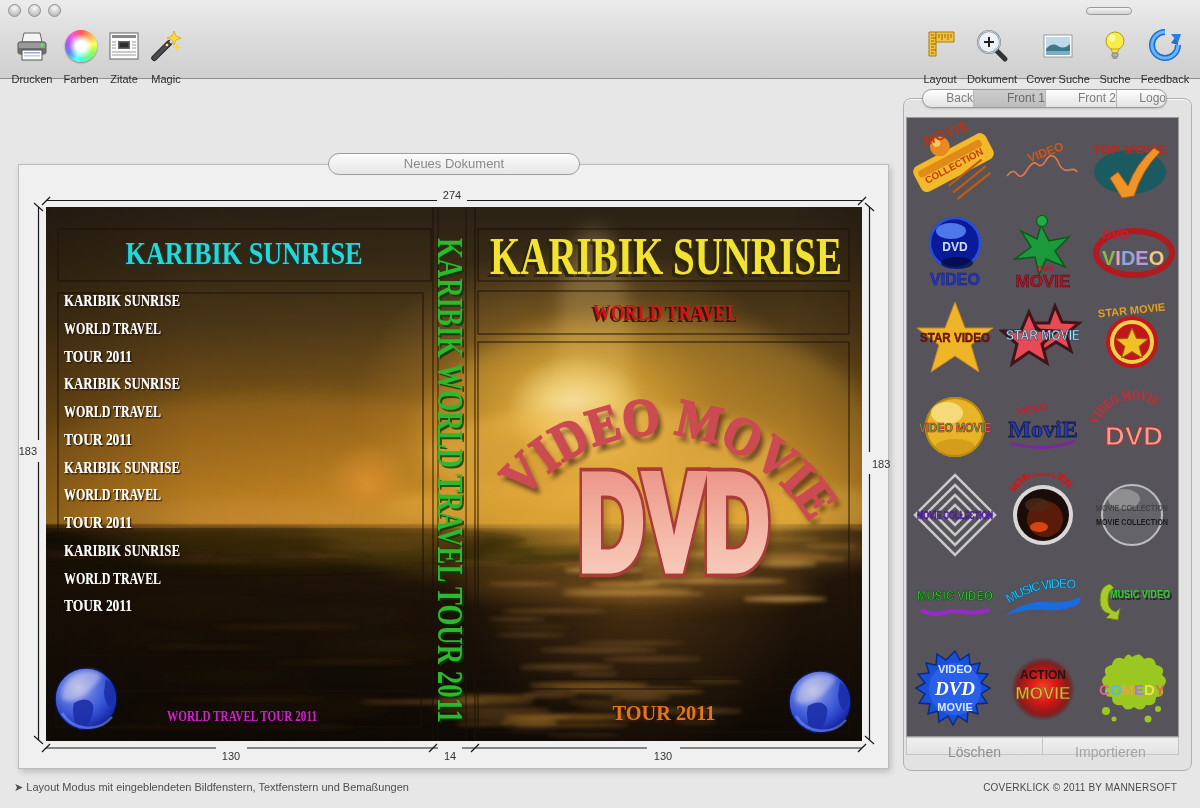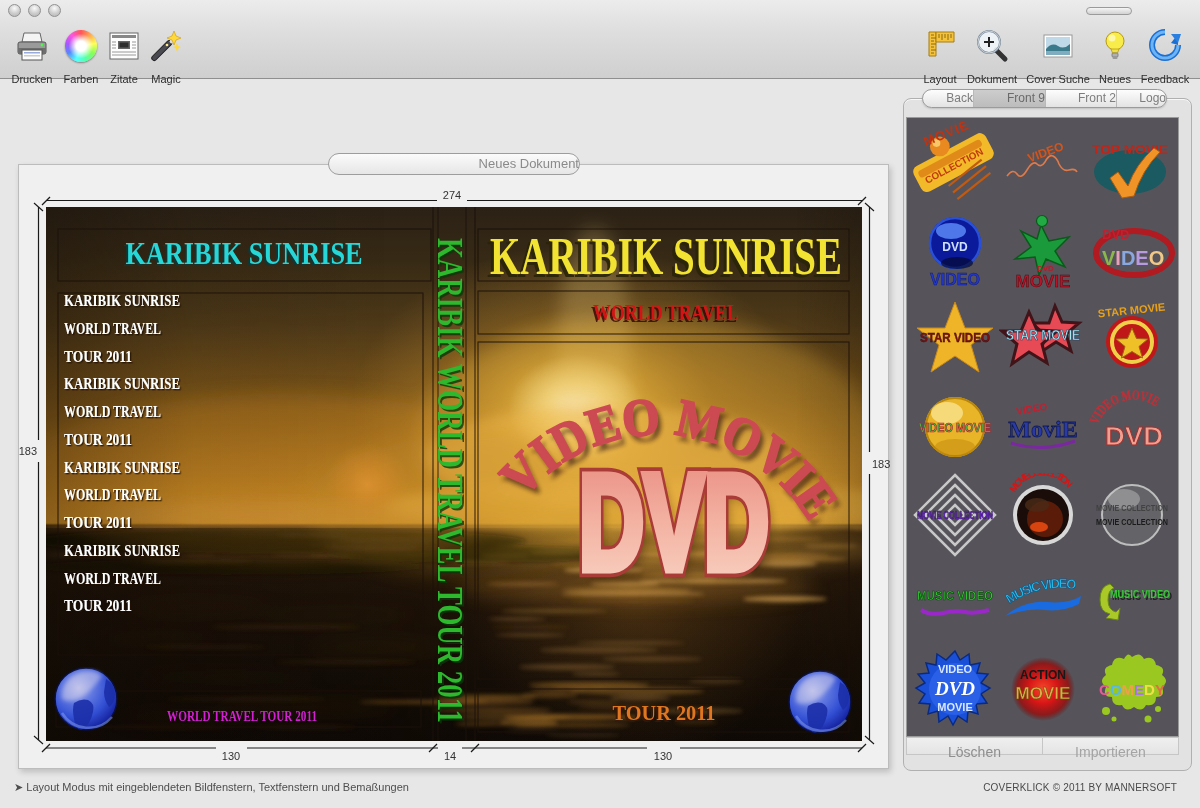--- a/index.html
+++ b/index.html
@@ -15,21 +15,21 @@
     background:linear-gradient(#f5f5f5,#d2d2d2);border:1px solid #9a9a9a;box-sizing:border-box}
   .tbtn{position:absolute;top:28px;text-align:center;font-size:11px;color:#2d2d2d}
   .tbtn .ic{height:36px;display:flex;align-items:center;justify-content:center}
   .tbtn .lb{margin-top:9px}
   
   #docpanel{position:absolute;left:18px;top:164px;width:871px;height:605px;
     background:#f0f0f0;border:1px solid #bcbcbc;box-sizing:border-box;
     box-shadow:2px 3px 6px rgba(0,0,0,0.18)}
   #pill{position:absolute;left:328px;top:153px;width:252px;height:22px;border-radius:11px;
     background:linear-gradient(#fbfbfb,#e6e6e6);border:1px solid #9d9d9d;box-sizing:border-box;
-    text-align:right;line-height:20px;font-size:13px;color:#8a8a8a}
+    text-align:center;line-height:20px;font-size:13px;color:#8a8a8a}
   #cover{position:absolute;left:46px;top:207px}
   
   #sbpanel{position:absolute;left:903px;top:98px;width:289px;height:673px;border-radius:8px;
     background:#e2e2e2;border:1px solid #b0b0b0;box-sizing:border-box;
     box-shadow:inset 0 1px 0 #f8f8f8}
   #tabs{position:absolute;left:922px;top:89px;width:245px;height:19px;border-radius:9.5px;
     background:linear-gradient(#fdfdfd,#e3e3e3);border:1px solid #9b9b9b;box-sizing:border-box;
     display:flex;overflow:hidden;box-shadow:0 1px 2px rgba(0,0,0,.15)}
   #tabs div{text-align:right;font-size:12px;line-height:17px;color:#7d7d7d;
     border-right:1px solid #b9b9b9}
@@ -158,21 +158,21 @@
   <div class="tbtn" style="left:1097px;width:36px">
       <div class="ic">
     <svg width="34" height="34" viewBox="0 0 34 34">
       <circle cx="17" cy="12" r="9" fill="#f8ec4a" stroke="#b89a10"></circle>
       <circle cx="14" cy="9" r="3.5" fill="#fdf7a8"></circle>
       <path d="M13 20 h8 l-1.5 4 h-5 z" fill="#eee04a" stroke="#b89a10" stroke-width=".8"></path>
       <rect x="14" y="24" width="6" height="4" rx="1" fill="#b0b0b0" stroke="#777" stroke-width=".8"></rect>
       <rect x="14.5" y="28" width="5" height="2" rx="1" fill="#999"></rect>
     </svg>
       </div>
-      <div class="lb">Neues</div>
+      <div class="lb">Suche</div>
     </div>
   <div class="tbtn" style="left:1135px;width:60px">
       <div class="ic">
     <svg width="36" height="36" viewBox="0 0 36 36">
       <path d="M18 4 a13 13 0 1 0 13 13" fill="none" stroke="#1a6fd4" stroke-width="6" stroke-linecap="butt"></path>
       <path d="M18 4 a13 13 0 1 0 13 13" fill="none" stroke="#6db4f5" stroke-width="3"></path>
       <path d="M31 17 l-7 -2 7 -9 z" fill="#1a6fd4"></path>
       <path d="M24 6 l10 0 -3 9 z" fill="#2a80e0"></path>
     </svg>
       </div>
@@ -666,21 +666,21 @@
   <path d="M44 10 q8 -6 12 2 q10 -4 12 6 q10 2 6 10 q8 6 0 12 q4 10 -6 10 q0 10 -10 8 q-4 8 -12 2 q-8 6 -12 -2 q-10 2 -10 -8 q-10 0 -6 -10 q-8 -6 0 -12 q-4 -8 6 -10 q2 -10 12 -6 q4 -8 8 -2 z" fill="#9ac820"></path>
   <circle cx="18" cy="64" r="4" fill="#9ac820"></circle>
       <circle cx="70" cy="62" r="3" fill="#9ac820"></circle>
   <circle cx="26" cy="72" r="2.5" fill="#9ac820"></circle>
       <circle cx="60" cy="72" r="3.5" fill="#9ac820"></circle>
   <text x="44" y="48" text-anchor="middle" font-size="15" font-weight="bold" font-family="Liberation Sans" fill="#e85a98">C<tspan fill="#58b8e8">O</tspan><tspan fill="#f0a048">M</tspan><tspan fill="#a878e0">E</tspan><tspan fill="#f0e048">D</tspan><tspan fill="#e86848">Y</tspan></text>
 </svg>
 </div>
 <div id="tabs">
     <div style="width:50px">Back</div>
-    <div class="sel" style="width:71px">Front 9</div>
+    <div class="sel" style="width:71px">Front 1</div>
     <div style="width:70px">Front 2</div>
     <div style="flex:1">Logo</div>
   </div>
 <div id="btnrow">
     <div class="b1">Löschen</div>
     <div class="b2">Importieren</div>
   </div>
 
 <div id="status">➤ Layout Modus mit eingeblendeten Bildfenstern, Textfenstern und Bemaßungen</div>
 <div id="copyright">COVERKLICK © 2011 BY MANNERSOFT</div>

